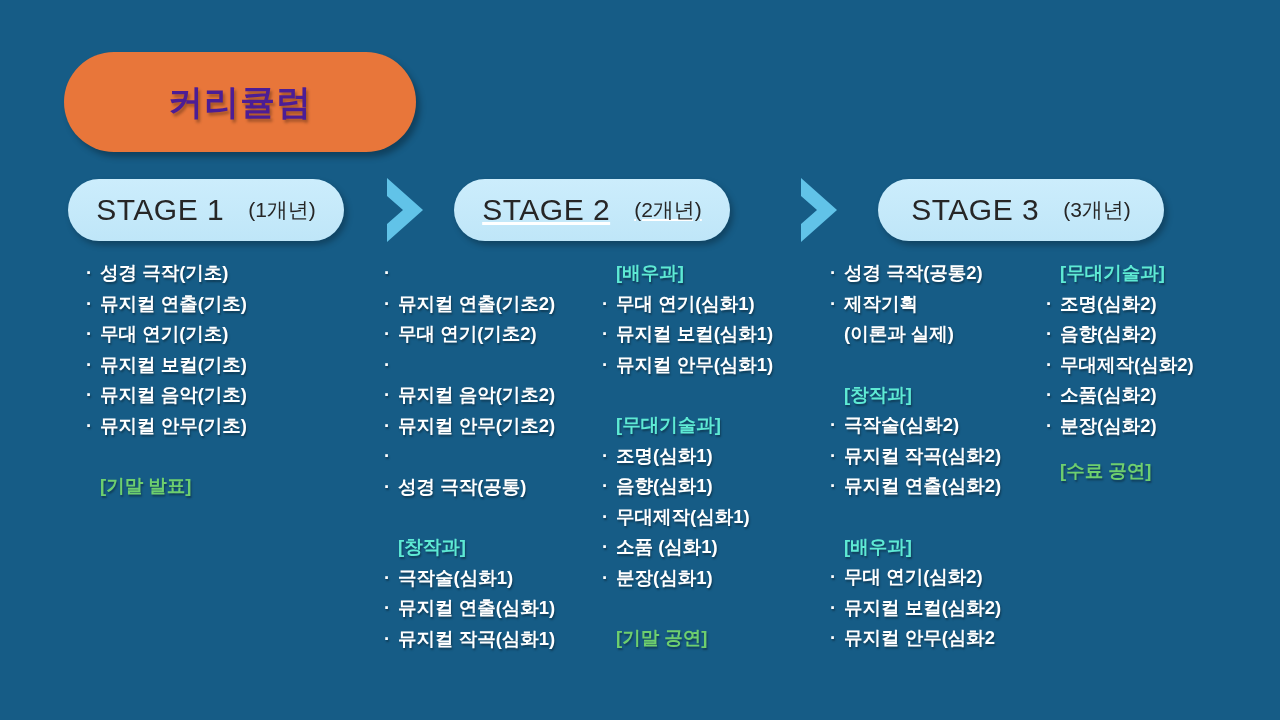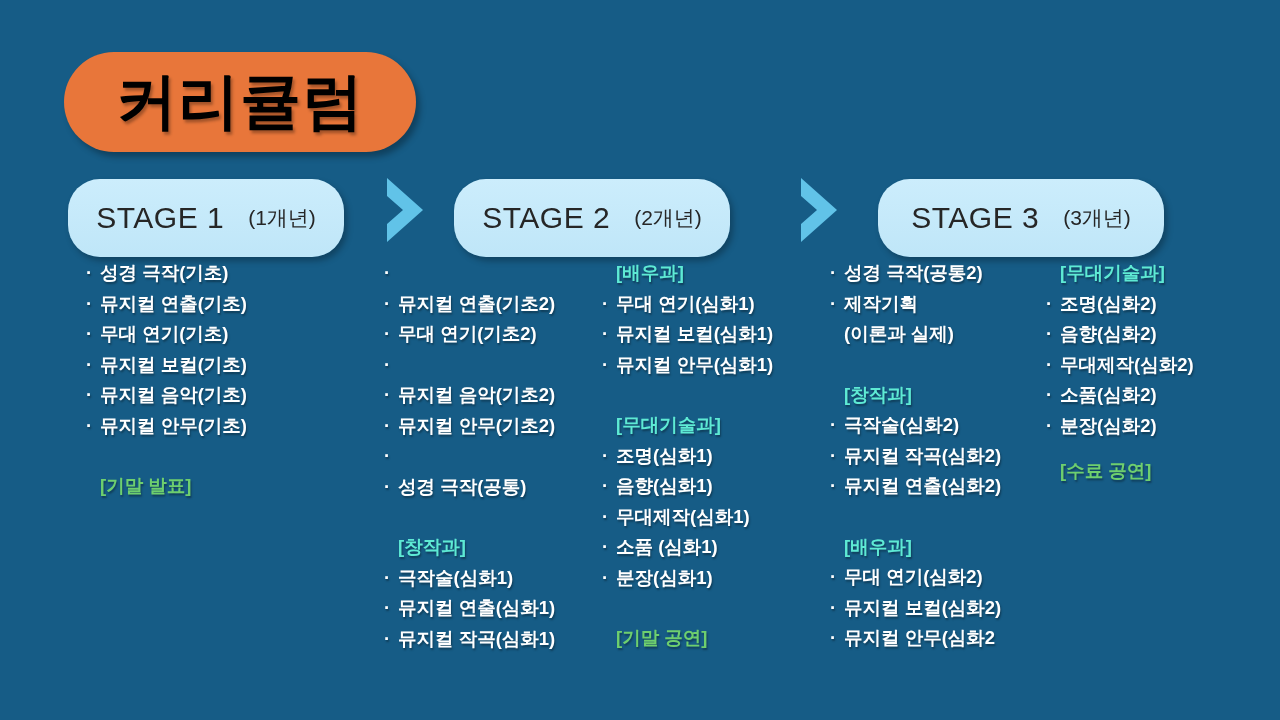--- a/index.html
+++ b/index.html
@@ -26,31 +26,31 @@
     width: 352px;
     height: 100px;
     background: #E8763A;
     border-radius: 50px;
     display: flex;
     align-items: center;
     justify-content: center;
     box-shadow: 4px 5px 6px rgba(0,0,0,0.30);
   }
   .title-pill-text {
-    font-size: 61px;
+    font-size: 35px;
     font-weight: bold;
-    color: #000000;
+    color: #4c1d95;
     letter-spacing: 1px;
     text-shadow: 2px 3px 3px rgba(0,0,0,0.30);
   }
 
   
   .stage-pill {
     position: absolute;
-    height: 78px;
+    height: 62px;
     background: linear-gradient(180deg, #CCEDFC 0%, #BFE6F8 100%);
     border-radius: 32px;
     display: flex;
     align-items: center;
     justify-content: center;
     box-shadow: 3px 4px 6px rgba(0,0,0,0.28);
     white-space: nowrap;
   }
   .stage-pill .stage-main {
     font-size: 30px;
@@ -59,21 +59,21 @@
     letter-spacing: 0.5px;
   }
   .stage-pill .stage-sub {
     font-size: 21px;
     font-weight: normal;
     color: #262626;
     margin-left: 24px;
   }
 
   #stage-pill-1 { left: 68px;  top: 179px; width: 276px; }
-  #stage-pill-2 { left: 454px; top: 179px; width: 276px; }
+  #stage-pill-2 { left: 454px; top: 179px; width: 276px; text-decoration: underline; }
   #stage-pill-3 { left: 878px; top: 179px; width: 286px; }
 
   
   .chevron {
     position: absolute;
     top: 176px;
     width: 42px;
     height: 68px;
   }
   #chevron-1 { left: 384px; }

